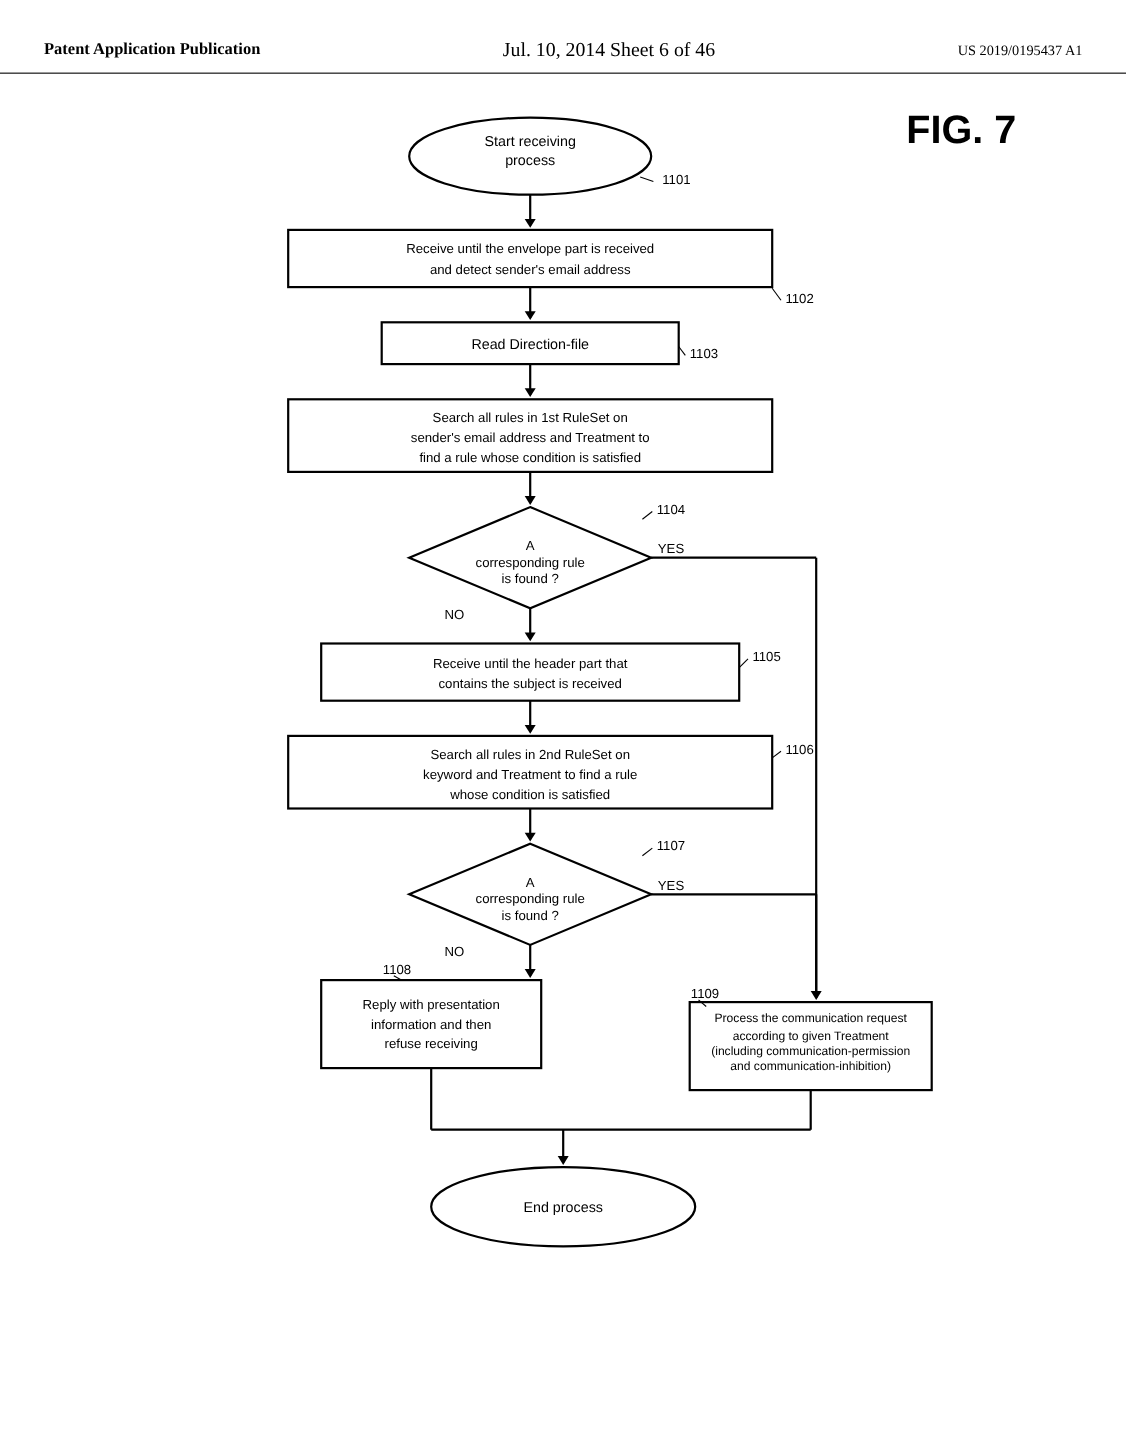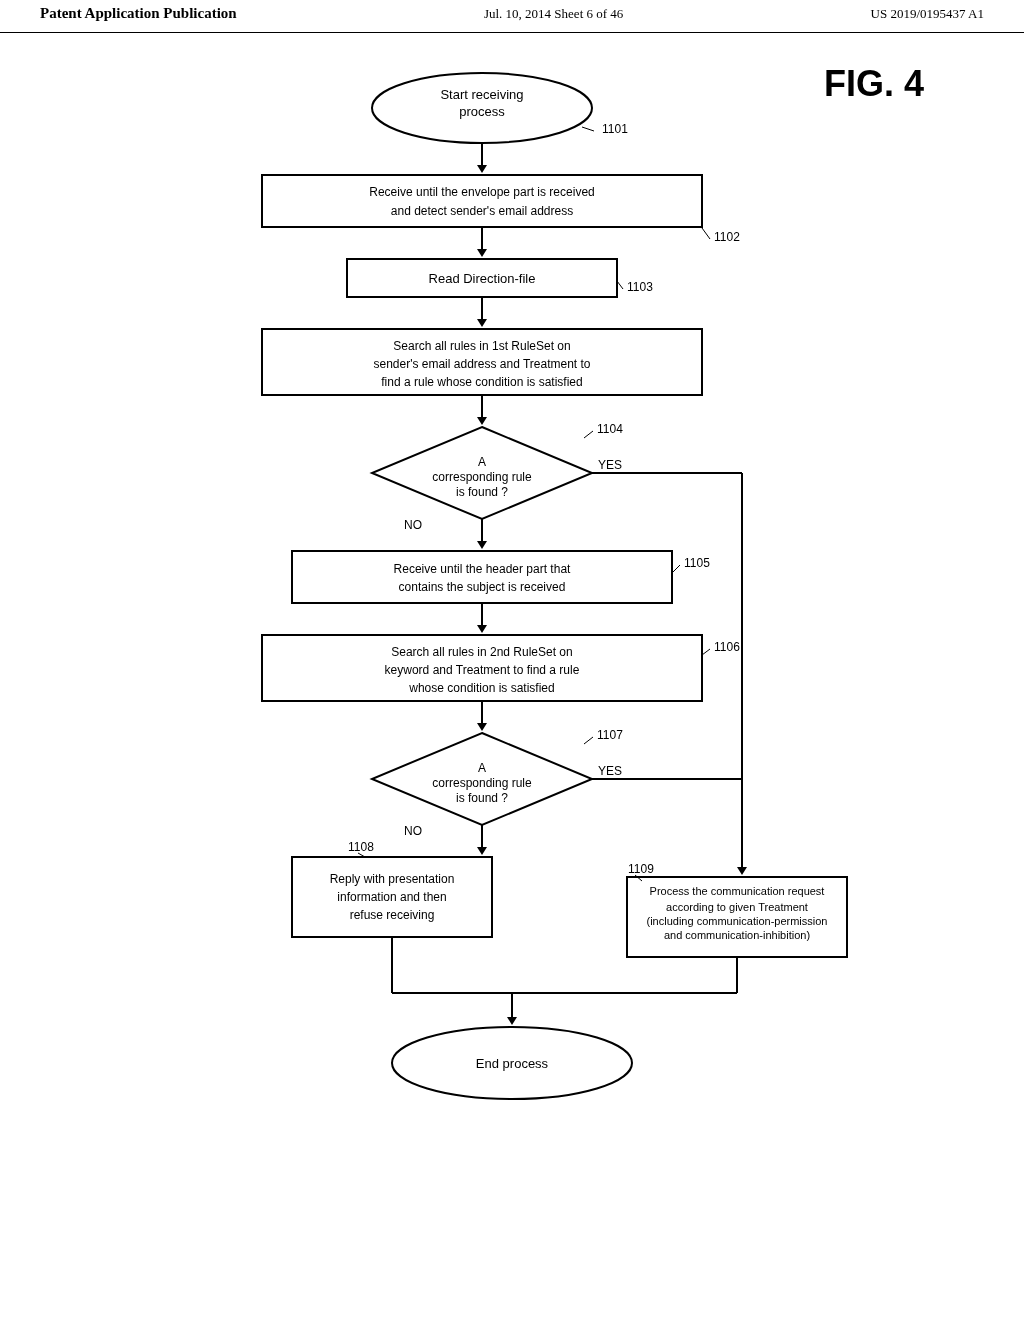--- a/index.html
+++ b/index.html
@@ -10,30 +10,30 @@
       font-family: 'Times New Roman', Times, serif;
       font-size: 14px;
       color: #000;
     }
 
     
     .page-header {
       display: flex;
       justify-content: space-between;
       align-items: center;
-      padding: 5px 40px 10px 40px;
+      padding: 35px 40px 10px 40px;
       border-bottom: 1px solid #000;
       margin-bottom: 30px;
     }
     .header-left {
       font-weight: bold;
       font-size: 15px;
     }
     .header-center {
-      font-size: 13px;
+      font-size: 18px;
       text-align: center;
     }
     .header-right {
       font-size: 13px;
     }
 
     
     .content {
       display: flex;
       flex-direction: column;
@@ -60,21 +60,21 @@
 </head>
 <body>
 
 <div class="page-header">
   <div class="header-left">Patent Application Publication</div>
   <div class="header-center">Jul. 10, 2014   Sheet 6 of 46</div>
   <div class="header-right">US 2019/0195437 A1</div>
 </div>
 
 <div class="content">
-  <div class="fig-label">FIG. 4</div>
+  <div class="fig-label">FIG. 7</div>
 
   <svg class="flowchart-svg" viewBox="0 0 700 1200" xmlns="http://www.w3.org/2000/svg" style="margin-top:0px;">
 
     <ellipse cx="320" cy="45" rx="110" ry="35" fill="white" stroke="black" stroke-width="2"></ellipse>
     <text x="320" y="36" text-anchor="middle" font-family="Arial,sans-serif" font-size="13">Start receiving</text>
     <text x="320" y="53" text-anchor="middle" font-family="Arial,sans-serif" font-size="13">process</text>
 
     <text x="440" y="70" font-family="Arial,sans-serif" font-size="12">1101</text>
     <line x1="432" y1="68" x2="420" y2="64" stroke="black" stroke-width="1"></line>
 

